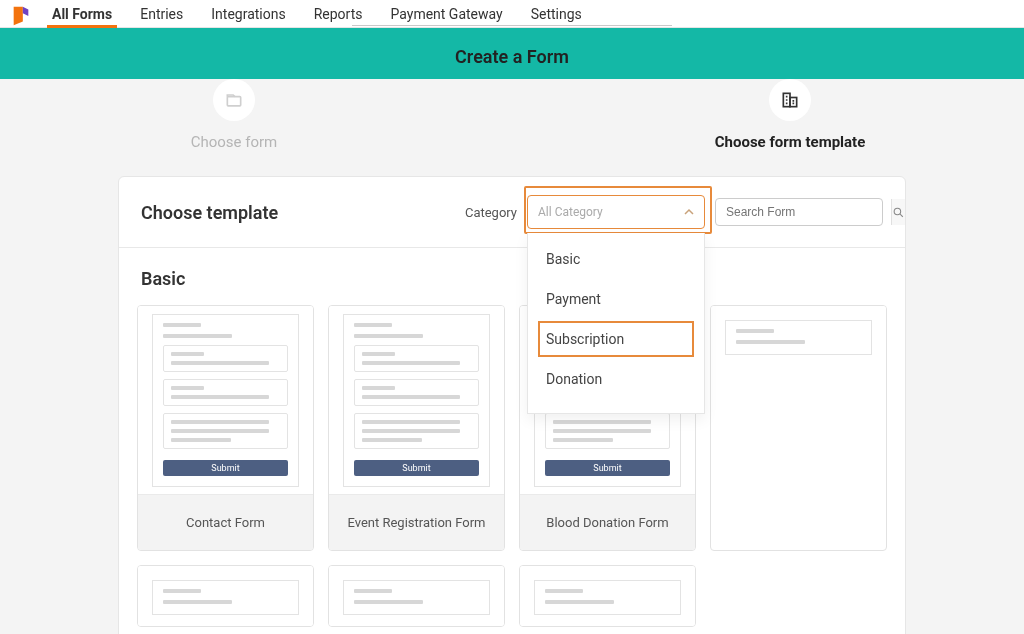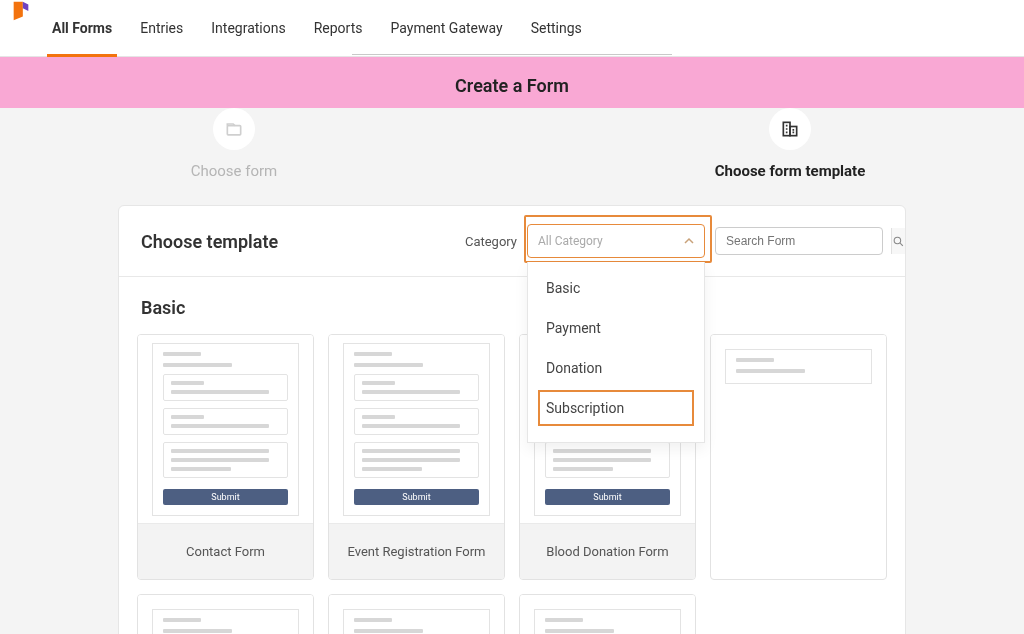--- a/index.html
+++ b/index.html
@@ -7,23 +7,23 @@
     font-family: -apple-system, BlinkMacSystemFont, "Segoe UI", Roboto, Arial, sans-serif;
     background: #f4f4f4;
     width: 1024px;
     height: 634px;
     overflow: hidden;
     color: #333;
   }
   
   .topbar {
     background: #fff;
-    height: 57px;
-    display: flex;
-    align-items: flex-start;
+    height: 28px;
+    display: flex;
+    align-items: flex-end;
     padding: 0 10px;
     border-bottom: 1px solid #e5e5e5;
   }
   .logo {
     width: 22px;
     height: 22px;
     margin-right: 20px;
   }
   .nav {
     display: flex;
@@ -51,21 +51,21 @@
     background: #f3730e;
   }
 
   
   .page-title {
     text-align: center;
     font-size: 18px;
     font-weight: 600;
     padding: 18px 0 12px;
     color: #222;
-    background: #f9a8d4;
+    background: #14b8a6;
   }
   .stepper {
     display: flex;
     align-items: flex-start;
     justify-content: center;
     gap: 8px;
     background: #f4f4f4;
     padding-bottom: 5px;
   }
   .step {
@@ -320,22 +320,22 @@
             <svg width="10" height="10" viewBox="0 0 10 10">
                 <path d="M1 7 L5 3 L9 7" stroke="#c9a27a" stroke-width="1.5" fill="none"></path>
               </svg>
           </span>
           <span class="cat-highlight-box"></span>
         </div>
 
         <div class="dropdown">
           <div class="dropdown-item">Basic</div>
           <div class="dropdown-item">Payment</div>
+          <div class="dropdown-item highlighted">Subscription</div>
           <div class="dropdown-item">Donation</div>
-          <div class="dropdown-item highlighted">Subscription</div>
         </div>
       </div>
 
       <div class="search-wrap">
         <input class="search-input" placeholder="Search Form" style="">
         <button class="search-btn">
           <span>
             <svg width="13" height="13" viewBox="0 0 24 24" fill="none" stroke="#888" stroke-width="2">
                 <circle cx="10" cy="10" r="6"></circle>
                 <path d="M15 15 L20 20"></path>

